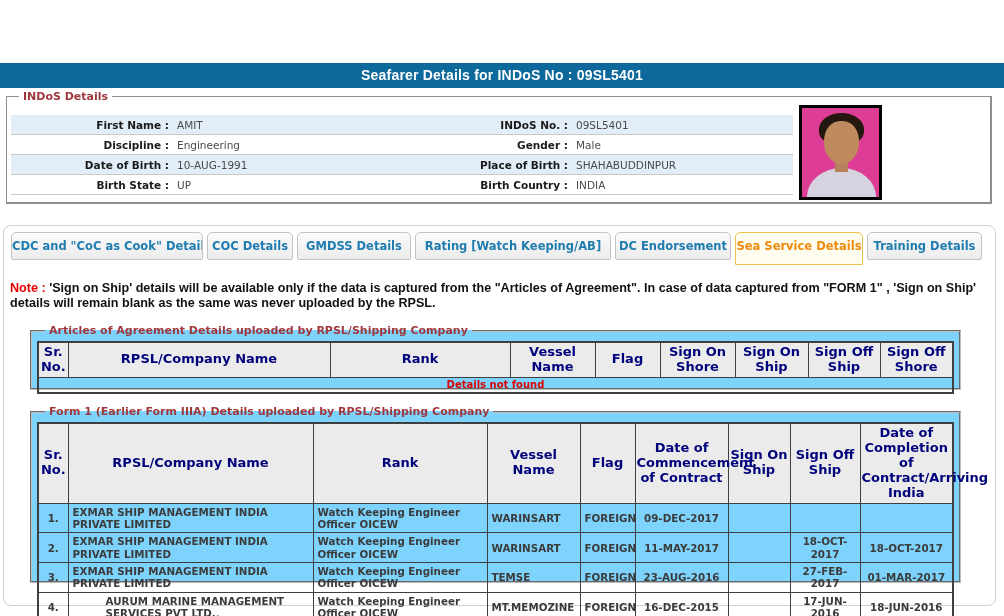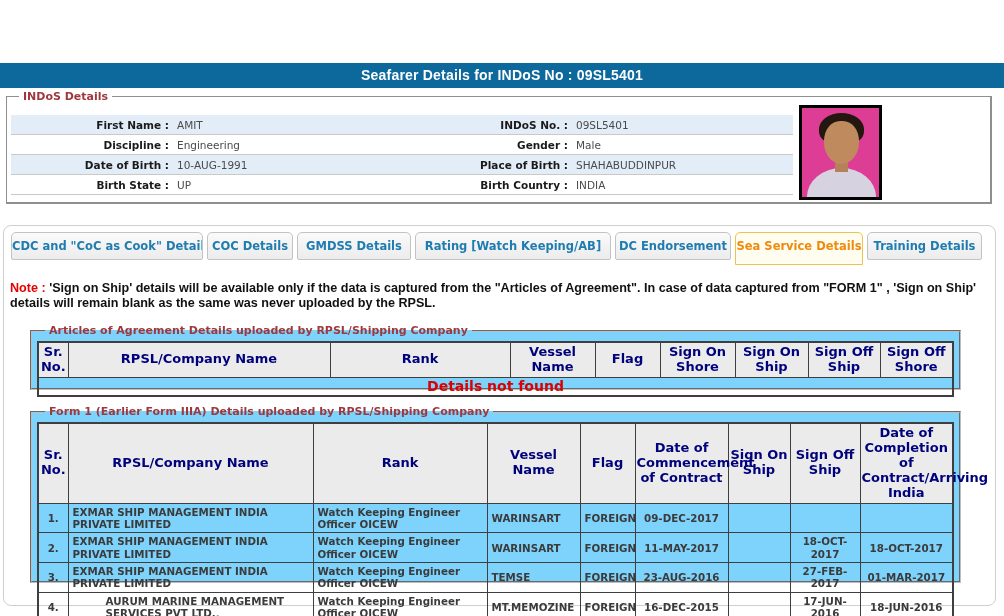--- a/index.html
+++ b/index.html
@@ -83,21 +83,21 @@
   th {
     background:#ebebeb; color:#00027c;
     font-family:"DejaVu Sans", sans-serif; font-size:13px; font-weight:bold;
     white-space:pre-line; line-height:1.15; padding:2px 1px; vertical-align:middle;
   }
   td {
     font-family:"DejaVu Sans", sans-serif; font-size:10.3px; font-weight:bold;
     color:#3b3b3b; padding:2px 4px; vertical-align:middle; line-height:1.2;
   }
   .fs-art th { height:26px; }
-  .msg-row td { height:16px; text-align:center; color:#dd0000; font-size:14px; padding:0; }
+  .msg-row td { height:16px; text-align:center; color:#dd0000; font-size:10px; padding:0; }
   .fs-form1 th { height:48px; }
   .fs-form1 td { height:26px; }
 </style>
 </head>
 <body>
 
 <div class="titlebar">Seafarer Details for INDoS No : 09SL5401</div>
 
 <fieldset class="fs-indos">
   <legend>INDoS Details</legend>

